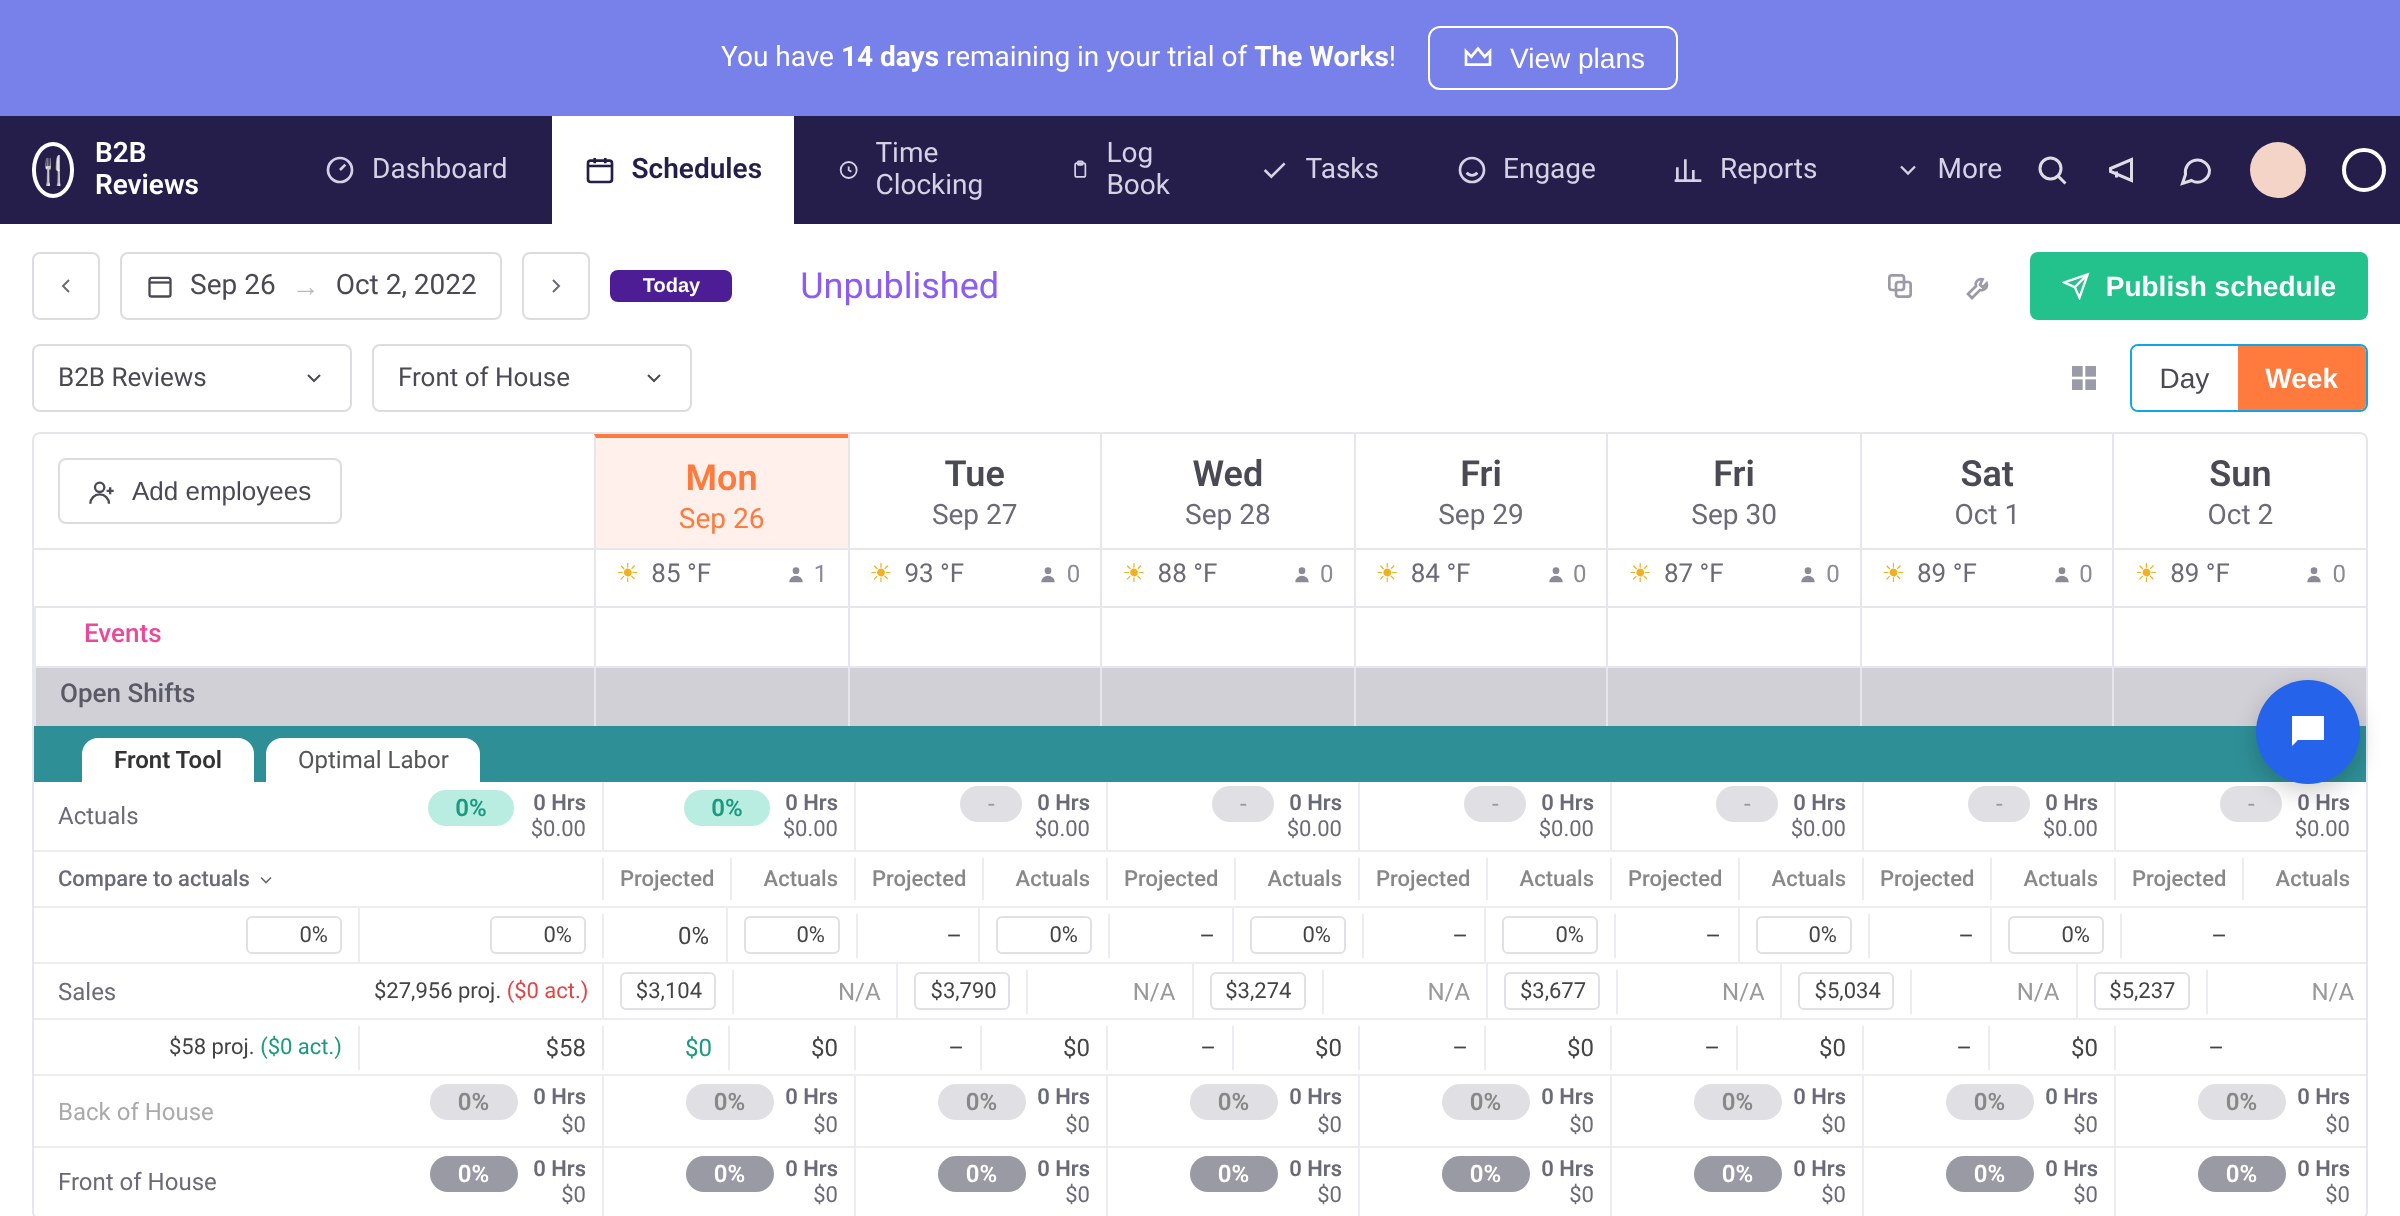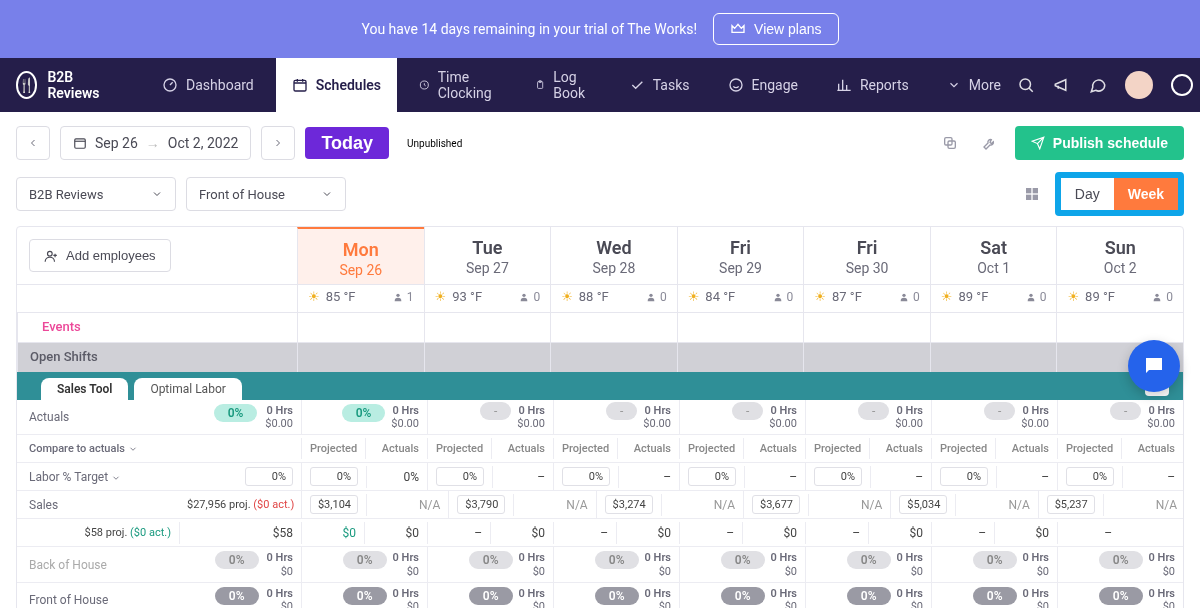--- a/index.html
+++ b/index.html
@@ -1,51 +1,51 @@
 <!DOCTYPE html>
 <html><head>
 <meta charset="utf-8">
 <style>
 * { box-sizing: border-box; margin: 0; padding: 0; }
 body { font-family: -apple-system, BlinkMacSystemFont, "Segoe UI", Roboto, sans-serif; font-size: 13px; color: #2c2c3a; background: #fff; width: 1200px; height: 608px; overflow: hidden; }
 
 
 .trial-banner { background: #7880ea; color: #fff; height: 58px; display: flex; align-items: center; justify-content: center; gap: 16px; font-size: 14px; }
-.trial-banner .text b { font-weight: 400; }
+.trial-banner .text b { font-weight: 700; }
 .view-plans-btn { border: 1px solid #fff; background: transparent; color: #fff; padding: 7px 16px; border-radius: 6px; display: inline-flex; align-items: center; gap: 8px; cursor: pointer; font-size: 14px; }
 
 
 .topnav { background: #251e4a; color: #fff; height: 54px; display: flex; align-items: center; padding: 0 16px; }
 .brand { display: flex; align-items: center; gap: 10px; margin-right: 40px; }
 .brand-logo { width: 28px; height: 28px; border: 2px solid #fff; border-radius: 50%; display: flex; align-items: center; justify-content: center; font-size: 14px; }
 .brand-name { font-weight: 600; font-size: 14px; }
 .navlinks { display: flex; gap: 6px; flex: 1; }
 .navlink { display: flex; align-items: center; gap: 8px; padding: 0 16px; height: 54px; cursor: pointer; color: #d6d2e6; font-size: 14px; }
 .navlink.active { background: #fff; color: #251e4a; font-weight: 600; border-radius: 0; }
 .navicons { display: flex; align-items: center; gap: 18px; }
 .navicons .icon { cursor: pointer; opacity: 0.85; }
 .avatar { width: 28px; height: 28px; border-radius: 50%; background: #f3d4c6; }
 .gicon { width: 22px; height: 22px; border: 2px solid #fff; border-radius: 50%; }
 
 
 .toolbar { display: flex; align-items: center; padding: 14px 16px 0 16px; gap: 10px; }
 .nav-arrow { width: 34px; height: 34px; border: 1px solid #dcdce3; border-radius: 4px; background: #fff; display: flex; align-items: center; justify-content: center; cursor: pointer; color: #6a6a78; }
 .daterange { height: 34px; border: 1px solid #dcdce3; border-radius: 4px; background: #fff; display: flex; align-items: center; padding: 0 12px; gap: 8px; cursor: pointer; color: #4a4a55; font-size: 14px; }
-.today-btn { height: 32px; background: #6d28d9; color: #fff; border: none; border-radius: 4px; padding: 0 16px; font-weight: 600; cursor: pointer; font-size: 18px; }
-.unpub { color: #000000; font-size: 10px; margin-left: 8px; }
+.today-btn { height: 16px; background: #4c1d95; color: #fff; border: none; border-radius: 4px; padding: 0 16px; font-weight: 600; cursor: pointer; font-size: 10px; }
+.unpub { color: #8b5cf6; font-size: 18px; margin-left: 24px; }
 .toolbar-spacer { flex: 1; }
 .tb-icon { width: 30px; height: 30px; display: flex; align-items: center; justify-content: center; cursor: pointer; color: #9a9aa8; }
 .publish-btn { height: 34px; background: #23c28c; color: #fff; border: none; border-radius: 4px; padding: 0 16px; font-weight: 600; cursor: pointer; display: inline-flex; align-items: center; gap: 8px; font-size: 14px; }
 
 
 .filters { display: flex; align-items: center; padding: 12px 16px 0 16px; gap: 10px; }
 .dropdown { height: 34px; border: 1px solid #dcdce3; border-radius: 4px; background: #fff; display: flex; align-items: center; justify-content: space-between; padding: 0 12px; cursor: pointer; color: #4a4a55; min-width: 160px; font-size: 13px; }
 .view-toggle { margin-left: auto; display: flex; align-items: center; gap: 8px; }
 .grid-icon { width: 30px; height: 30px; display: flex; align-items: center; justify-content: center; cursor: pointer; color: #9a9aa8; }
-.seg { display: flex; border: 6px solid #0ea5e9; border-radius: 4px; overflow: hidden; }
+.seg { display: flex; border: 1px solid #0ea5e9; border-radius: 4px; overflow: hidden; }
 .seg-btn { height: 32px; padding: 0 14px; background: #fff; border: none; cursor: pointer; font-size: 14px; color: #4a4a55; }
 .seg-btn.active { background: #ff7a3d; color: #fff; font-weight: 600; }
 
 
 .grid-wrap { margin: 10px 16px 0 16px; border: 1px solid #e6e6ee; border-radius: 4px; overflow: hidden; }
 .grid-row { display: grid; grid-template-columns: 280px repeat(7, 1fr); }
 .head-row { border-bottom: 1px solid #e6e6ee; }
 .head-cell { padding: 10px 8px 4px; text-align: center; border-left: 1px solid #e6e6ee; }
 .head-cell.first { border-left: none; display: flex; align-items: center; justify-content: flex-start; padding: 12px; }
 .add-emp { border: 1px solid #dcdce3; border-radius: 4px; padding: 8px 14px; background: #fff; cursor: pointer; display: inline-flex; align-items: center; gap: 8px; color: #4a4a55; font-size: 13px; }
@@ -370,21 +370,21 @@
     <div class="cell"></div>
       <div class="cell"></div>
       <div class="cell"></div>
       <div class="cell"></div>
       <div class="cell"></div>
       <div class="cell"></div>
       <div class="cell"></div>
   </div>
 
   <div class="tabs-bar">
-    <div class="tab active">Sales Tool</div>
+    <div class="tab active">Front Tool</div>
     <div class="tab">Optimal Labor</div>
     <div class="expand-chevron">
       <svg width="12" height="12" viewBox="0 0 24 24" fill="none" stroke="currentColor" stroke-width="2">
           <path d="M6 9l6 6 6-6"></path>
         </svg>
     </div>
   </div>
 
   <div class="budget">
 
@@ -445,26 +445,20 @@
         <div class="bcell">Actuals</div>
         <div class="bcell">Projected</div>
         <div class="bcell">Actuals</div>
         <div class="bcell">Projected</div>
         <div class="bcell">Actuals</div>
         <div class="bcell">Projected</div>
         <div class="bcell">Actuals</div>
       </div>
 
     <div class="brow" id="labor-pct-row">
-      <div class="bcell first">
-        <span>Labor % Target</span>
-        <svg width="10" height="10" viewBox="0 0 24 24" fill="none" stroke="currentColor" stroke-width="2" style="display:inline;vertical-align:middle">
-            <path d="M6 9l6 6 6-6"></path>
-          </svg>
-      </div>
       <div class="bcell summary"><span class="input-box">0%</span></div>
     <div class="bcell"><span class="input-box">0%</span></div>
         <div class="bcell">0%</div>
         <div class="bcell"><span class="input-box">0%</span></div>
         <div class="bcell">–</div>
         <div class="bcell"><span class="input-box">0%</span></div>
         <div class="bcell">–</div>
         <div class="bcell"><span class="input-box">0%</span></div>
         <div class="bcell">–</div>
         <div class="bcell"><span class="input-box">0%</span></div>

